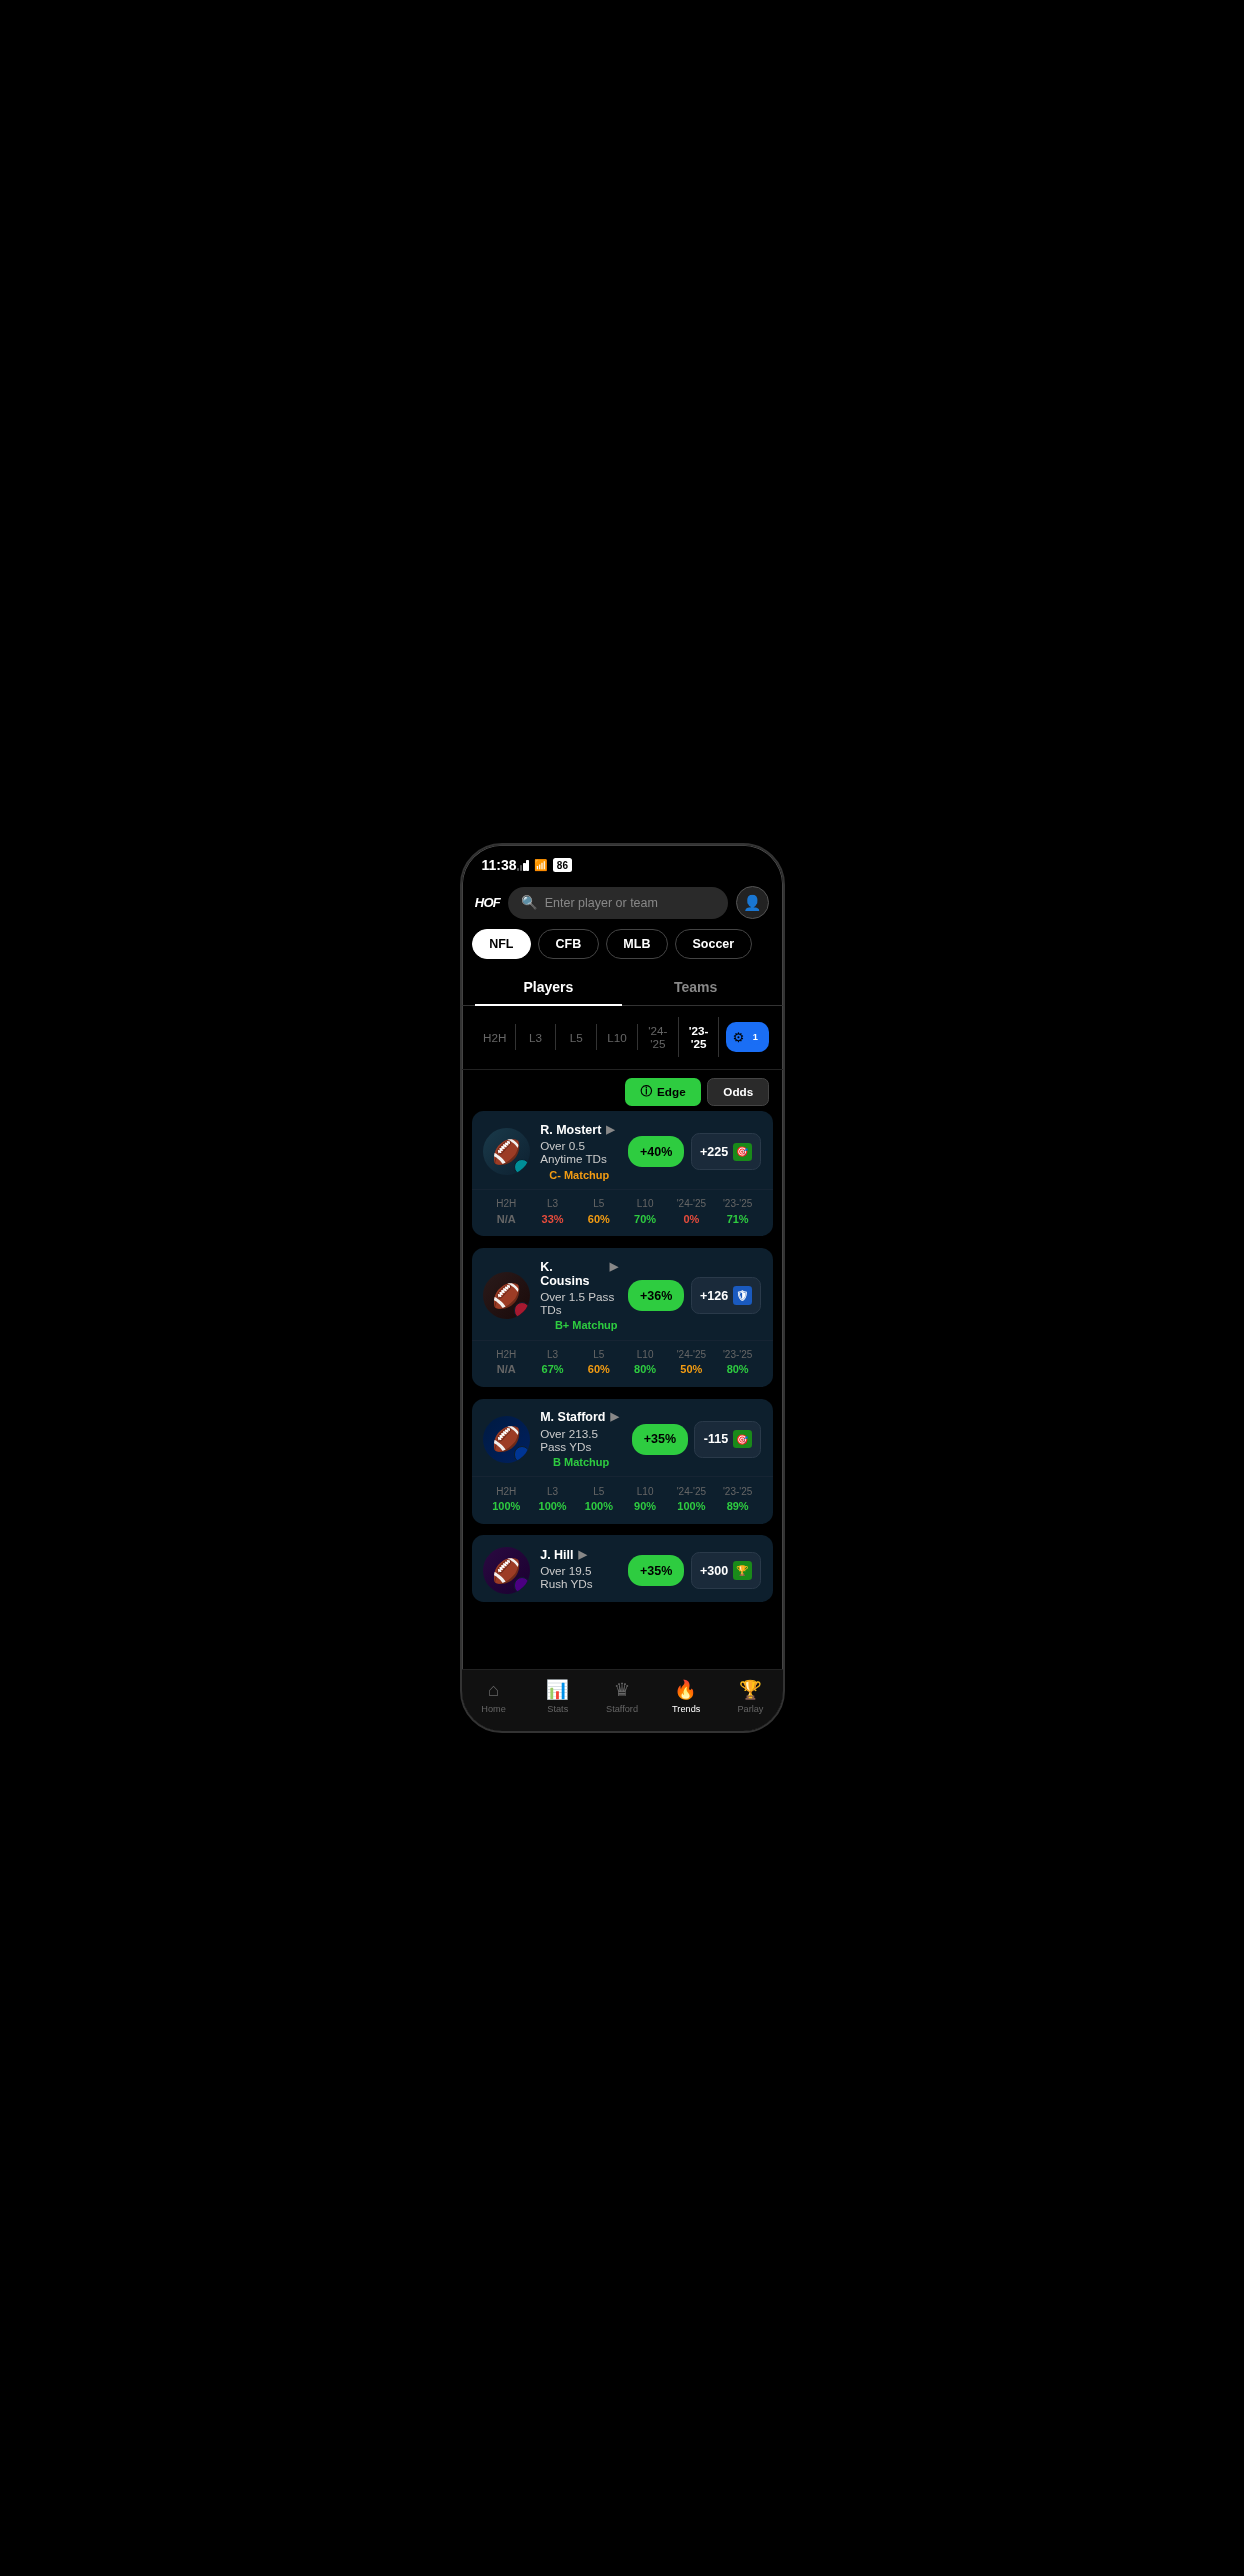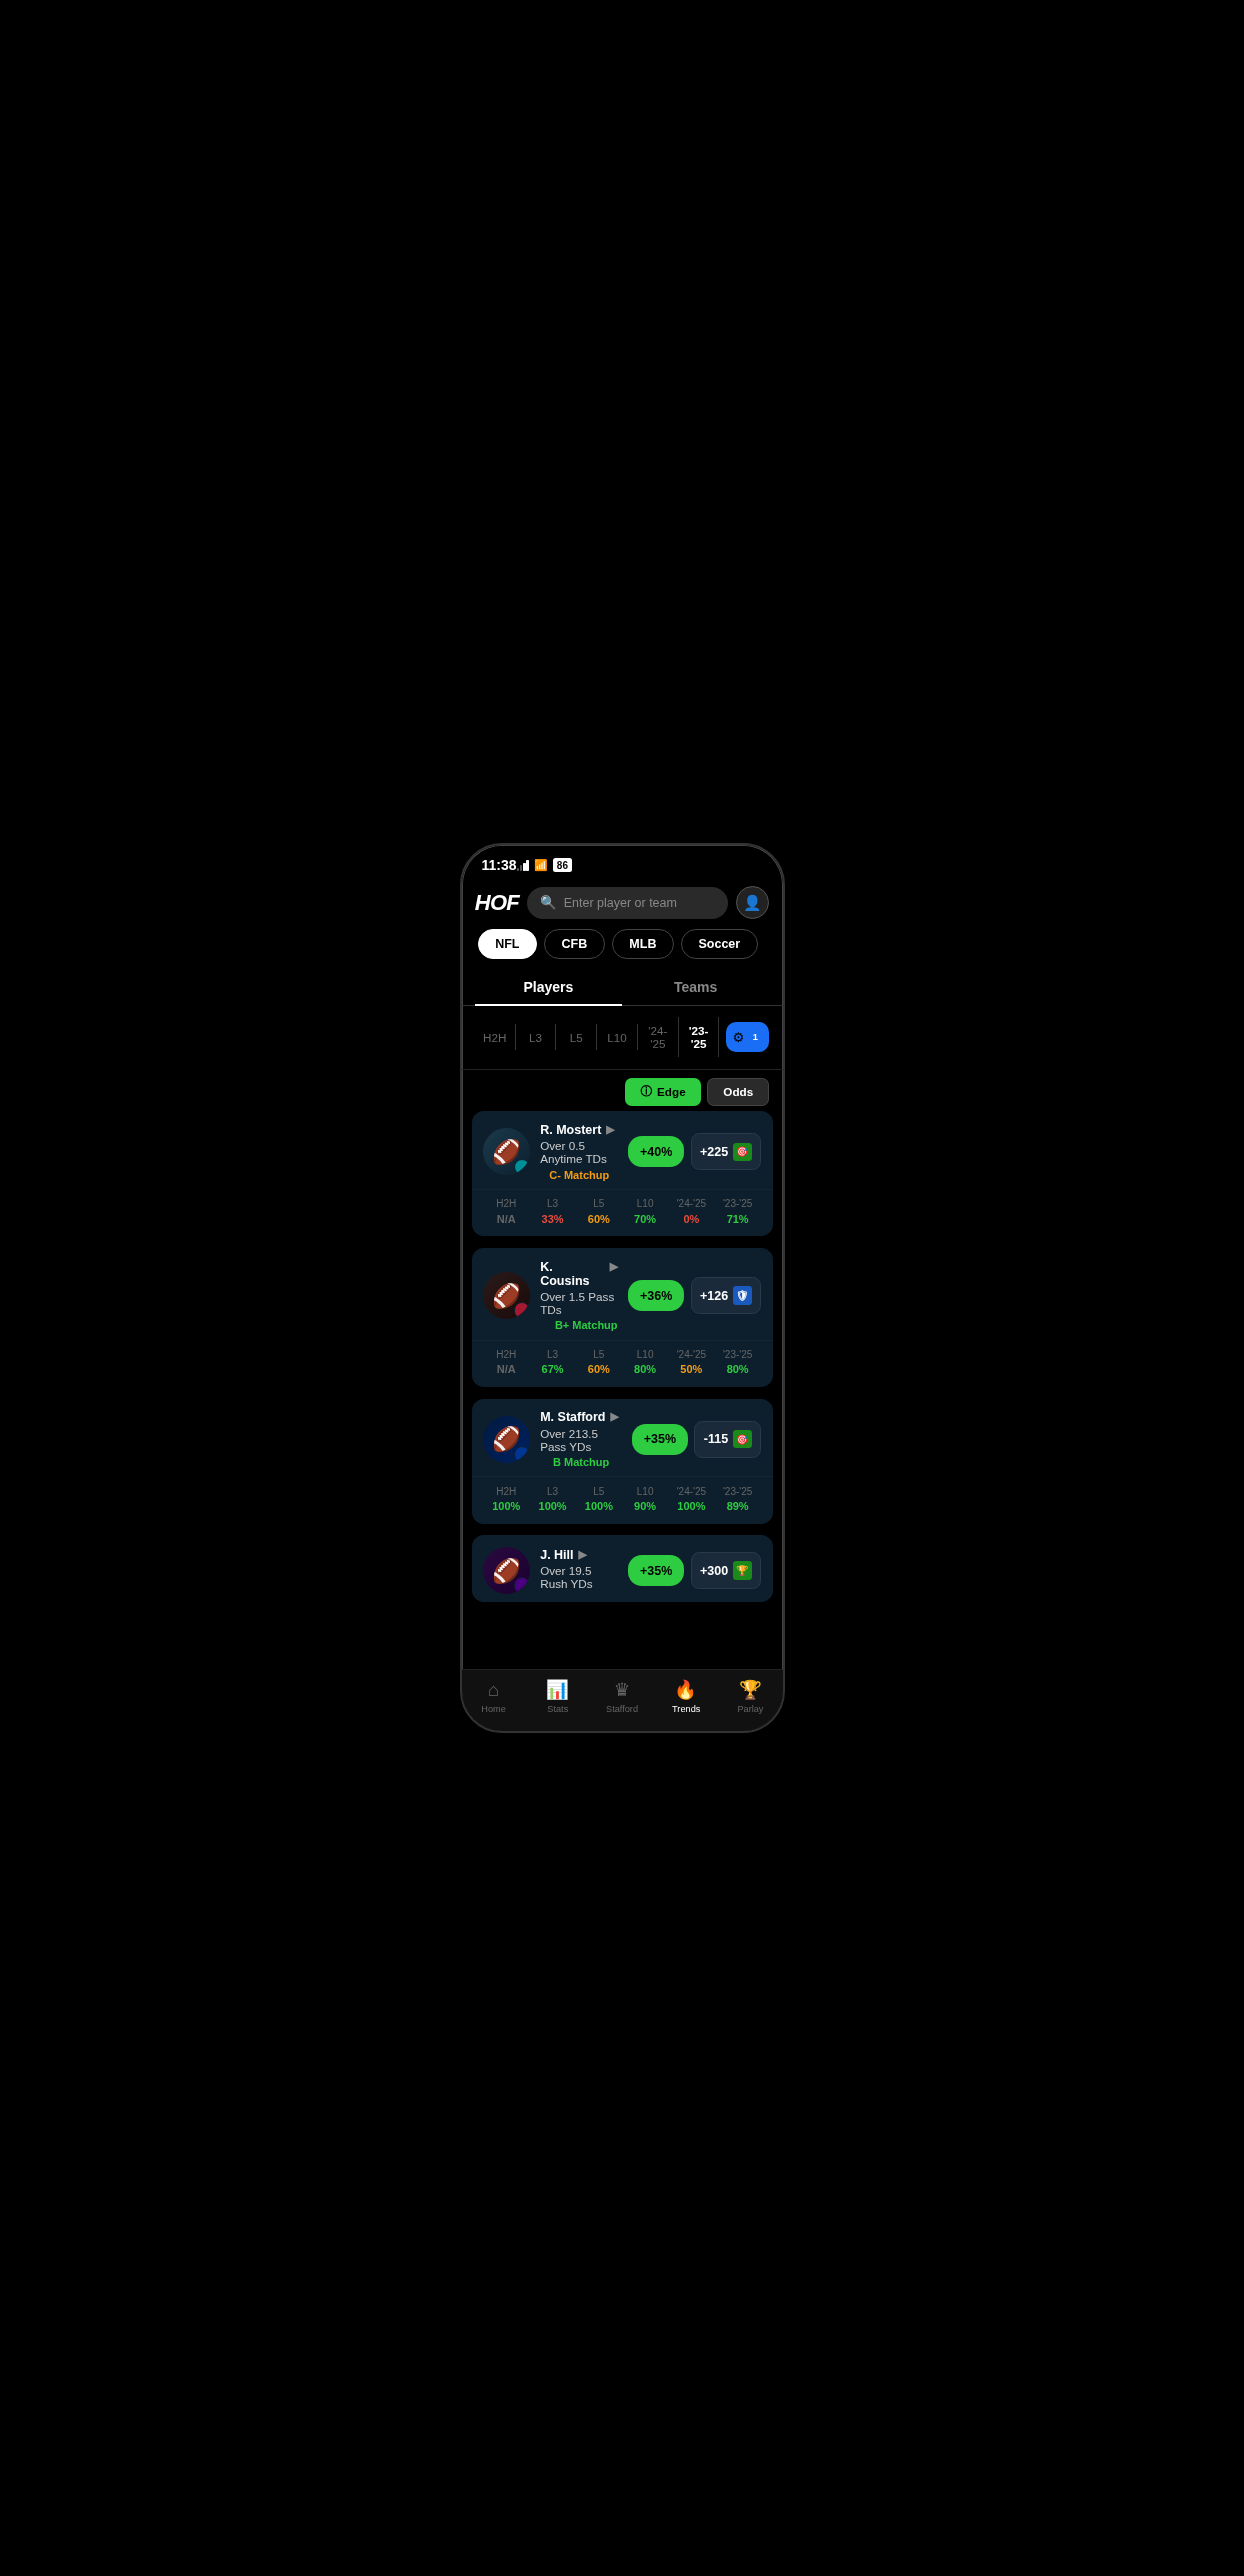--- a/index.html
+++ b/index.html
@@ -40,21 +40,21 @@
       font-weight: 700;
       color: #000;
     }
     .header {
       display: flex;
       align-items: center;
       padding: 6.7px 13.3px 10px;
       gap: 8.3px;
     }
     .logo {
-      font-size: 22px;
+      font-size: 13px;
       font-weight: 900;
       color: #fff;
       font-style: italic;
       letter-spacing: -0.8px;
       flex-shrink: 0;
       text-align: right;
     }
     .search-bar {
       flex: 1;
       background: #2a2a2a;
@@ -75,21 +75,21 @@
       border: 1.7px solid #555;
       display: flex;
       align-items: center;
       justify-content: center;
       color: #fff;
       font-size: 15px;
       flex-shrink: 0;
     }
     .sport-tabs {
       display: flex;
-      padding: 0 16px 10px;
+      padding: 0 10px 10px;
       gap: 6.7px;
       overflow-x: auto;
       scrollbar-width: none;
     }
     .sport-tabs::-webkit-scrollbar { display: none; }
     .sport-tab {
       padding: 6.7px 16.7px;
       border-radius: 16.7px;
       font-size: 12.5px;
       font-weight: 600;

